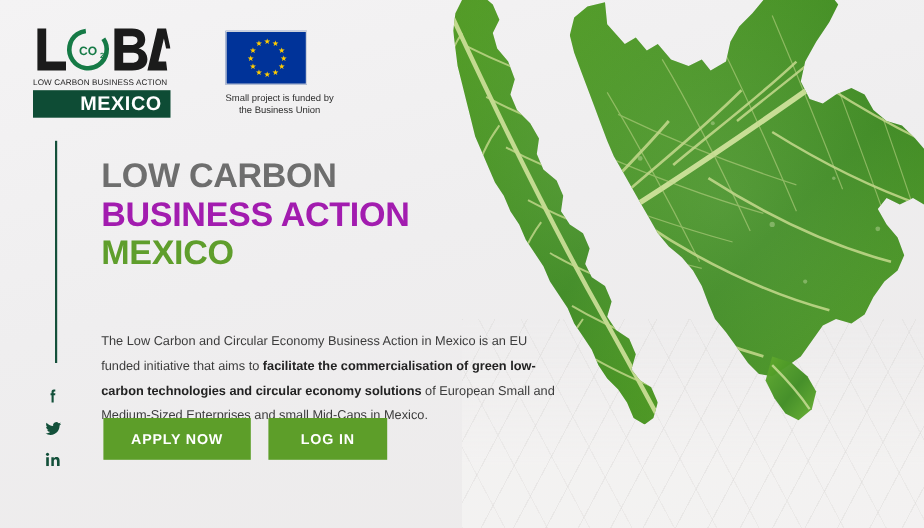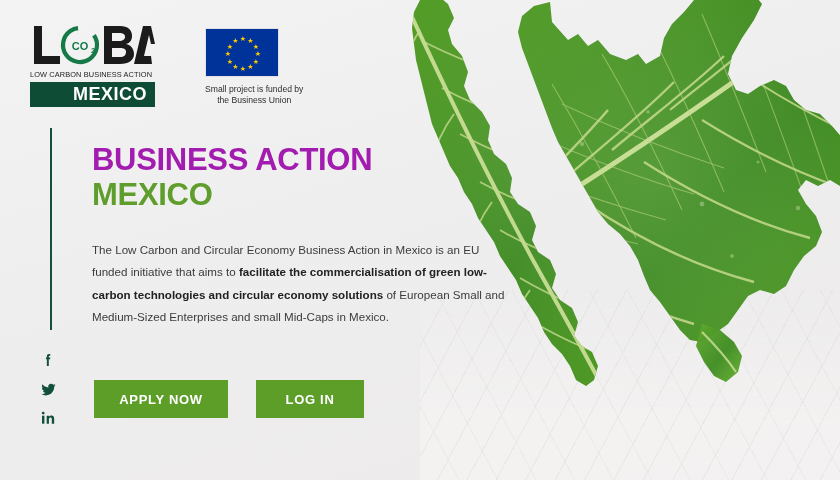--- a/index.html
+++ b/index.html
@@ -61,26 +61,26 @@
   .social-link svg { display:block; fill:#13503a; }
 
   
   #hero-copy { position:absolute; left:92px; top:142px; width:420px; }
   #headline { font-weight:bold; font-size:31px; line-height:1.13; letter-spacing:-.3px; }
   #headline .l1 { color:#6e6e6e; display:block; }
   #headline .l2 { color:#a21caf; display:block; }
   #headline .l3 { color:#5f9e2c; display:block; }
 
   #hero-paragraph {
-    margin-top:27px; width:416px;
+    margin-top:53px; width:416px;
     font-size:11.6px; line-height:1.92; color:#3b3b3b;
   }
   #hero-paragraph b { font-weight:bold; color:#222; }
 
-  #cta-row { position:absolute; left:94px; top:380px; display:flex; gap:28px; }
+  #cta-row { position:absolute; left:94px; top:380px; display:flex; gap:16px; }
   .cta {
     background:#5d9e29; color:#ffffff; border:0;
     font-weight:bold; font-size:13px; letter-spacing:.7px;
     height:38px; display:flex; align-items:center; justify-content:center;
     cursor:pointer; font-family:"Liberation Sans", sans-serif;
   }
   #cta-apply { width:134px; }
   #cta-login { width:108px; }
 </style>
 </head>
@@ -283,20 +283,21 @@
     <svg width="16" height="16" viewBox="0 0 24 24" aria-hidden="true">
       <rect x="3" y="8.5" width="3.6" height="12"></rect>
       <circle cx="4.8" cy="4.6" r="2.1"></circle>
       <path d="M10,8.5h3.4v1.7c.5-.9 1.7-1.9 3.5-1.9 3.7 0 4.4 2.4 4.4 5.6v6.6h-3.6V14.6c0-1.4 0-3.2-2-3.2-2 0-2.3 1.5-2.3 3.1v6h-3.4V8.5z"></path>
     </svg>
   </a>
 </div>
 
 <div id="hero-copy">
   <h1 id="headline">
+    <span class="l1">LOW CARBON</span>
     <span class="l2">BUSINESS ACTION</span>
     <span class="l3">MEXICO</span>
   </h1>
 
   <p id="hero-paragraph">
     <span>The Low Carbon and Circular Economy Business Action in Mexico is an EU funded initiative that aims to </span><b>facilitate the commercialisation of green low-carbon technologies and circular economy solutions</b><span> of European Small and Medium-Sized Enterprises and small Mid-Caps in Mexico.</span>
   </p>
 </div>
 
 <div id="cta-row">

